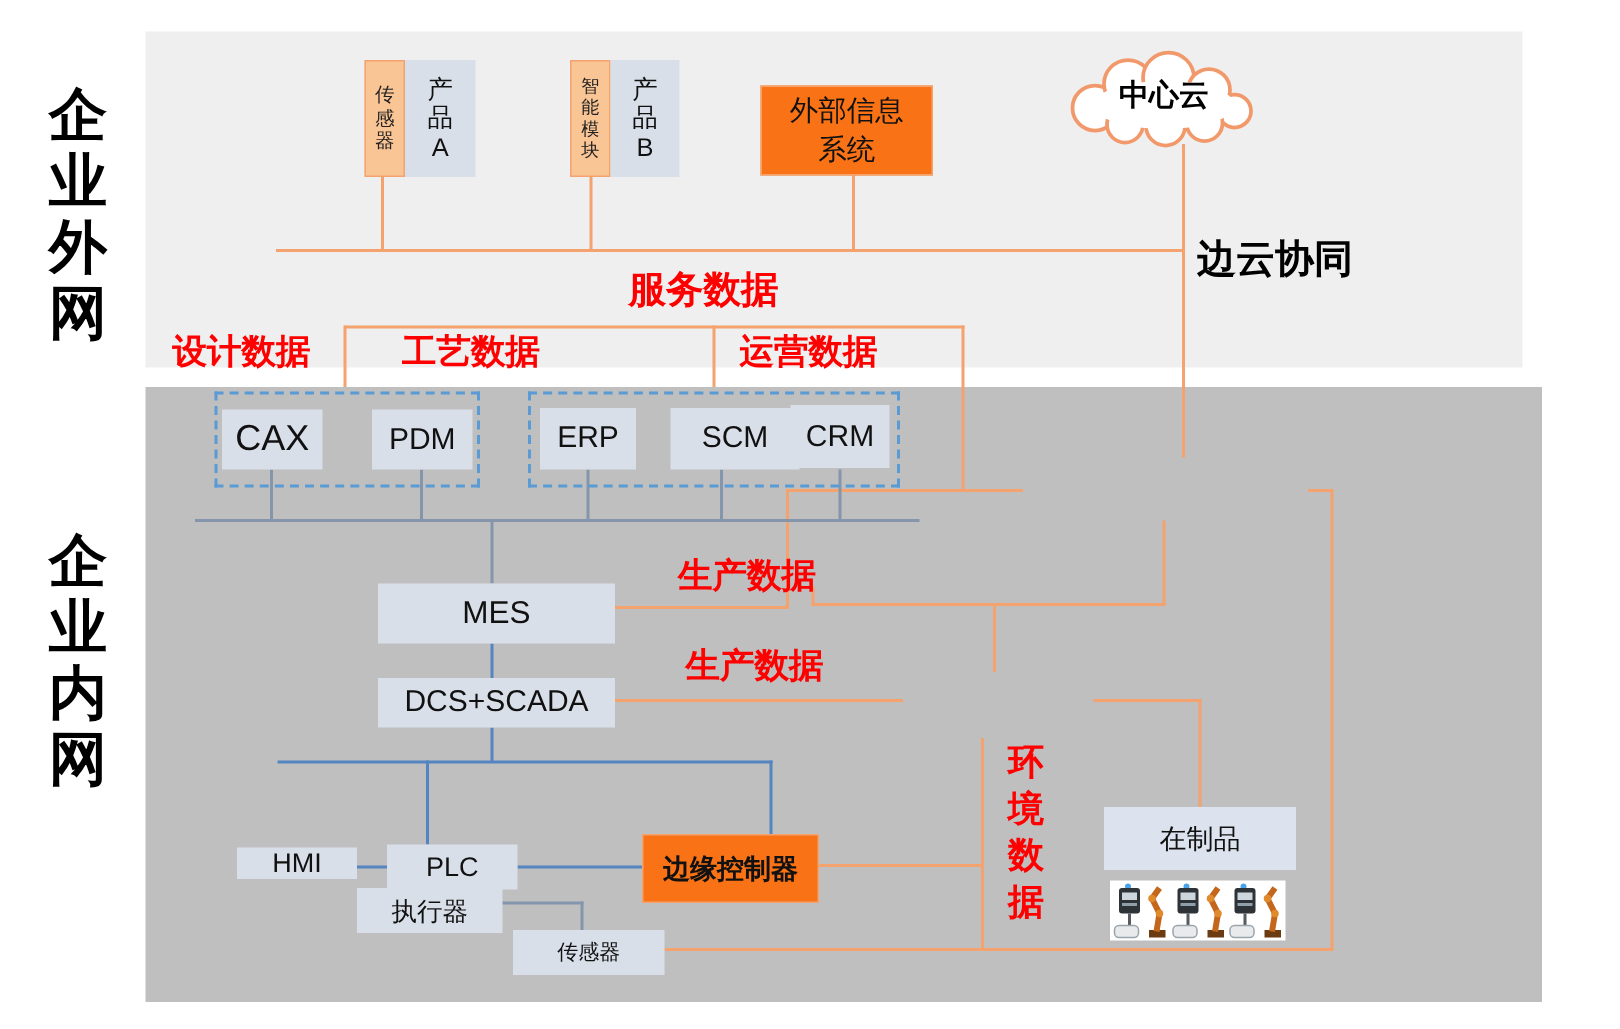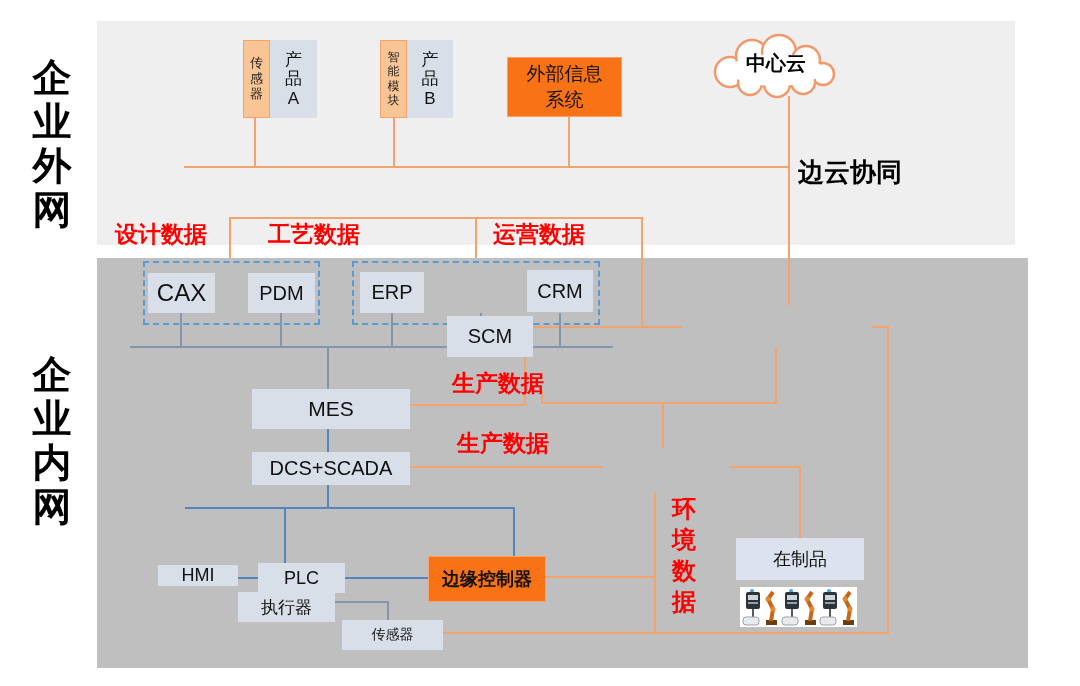--- a/index.html
+++ b/index.html
@@ -160,32 +160,33 @@
         <circle cx="103" cy="50" r="12"></circle>
         <circle cx="77" cy="52" r="13"></circle>
         <circle cx="50" cy="51" r="12"></circle>
       </g>
       <ellipse cx="76" cy="38" rx="47" ry="16" fill="#ffffff"></ellipse>
     </svg>
     <div class="cloudtext">中心云</div>
   </div>
 
   <div class="blacklabel" style="left:798px;top:155px;font-size:26px;">边云协同</div>
+  <div class="redlabel" style="left:419px;top:176px;font-size:25px;">服务数据</div>
 
   <div class="redlabel" style="left:115px;top:219px;">设计数据</div>
   <div class="redlabel" style="left:268px;top:219px;">工艺数据</div>
   <div class="redlabel" style="left:493px;top:219px;">运营数据</div>
 
   <div class="dashed" style="left:143px;top:261px;width:177px;height:64px;"></div>
   <div class="dashed" style="left:352px;top:261px;width:248px;height:64px;"></div>
 
   <div class="box graybox" style="left:148px;top:273px;width:67px;height:40px;font-size:24px;">CAX</div>
   <div class="box graybox" style="left:248px;top:273px;width:67px;height:40px;font-size:20px;">PDM</div>
   <div class="box graybox" style="left:360px;top:272px;width:64px;height:41px;font-size:20px;">ERP</div>
-  <div class="box graybox" style="left:447px;top:272px;width:86px;height:41px;font-size:20px;margin-top:44px;">SCM</div>
+  <div class="box graybox" style="left:447px;top:272px;width:86px;height:41px;font-size:20px;">SCM</div>
   <div class="box graybox" style="left:527px;top:270px;width:66px;height:42px;font-size:20px;">CRM</div>
 
   <div class="box graybox" style="left:252px;top:452px;width:158px;height:33px;font-size:20px;">DCS+SCADA</div>
   <div class="box graybox" style="left:252px;top:389px;width:158px;height:40px;font-size:21px;">MES</div>
 
   <div class="redlabel" style="left:452px;top:368px;">生产数据</div>
   <div class="redlabel" style="left:457px;top:428px;">生产数据</div>
 
   <div class="box orangebox bold" style="left:428px;top:556px;width:118px;height:46px;font-size:18px;">边缘控制器</div>
 

